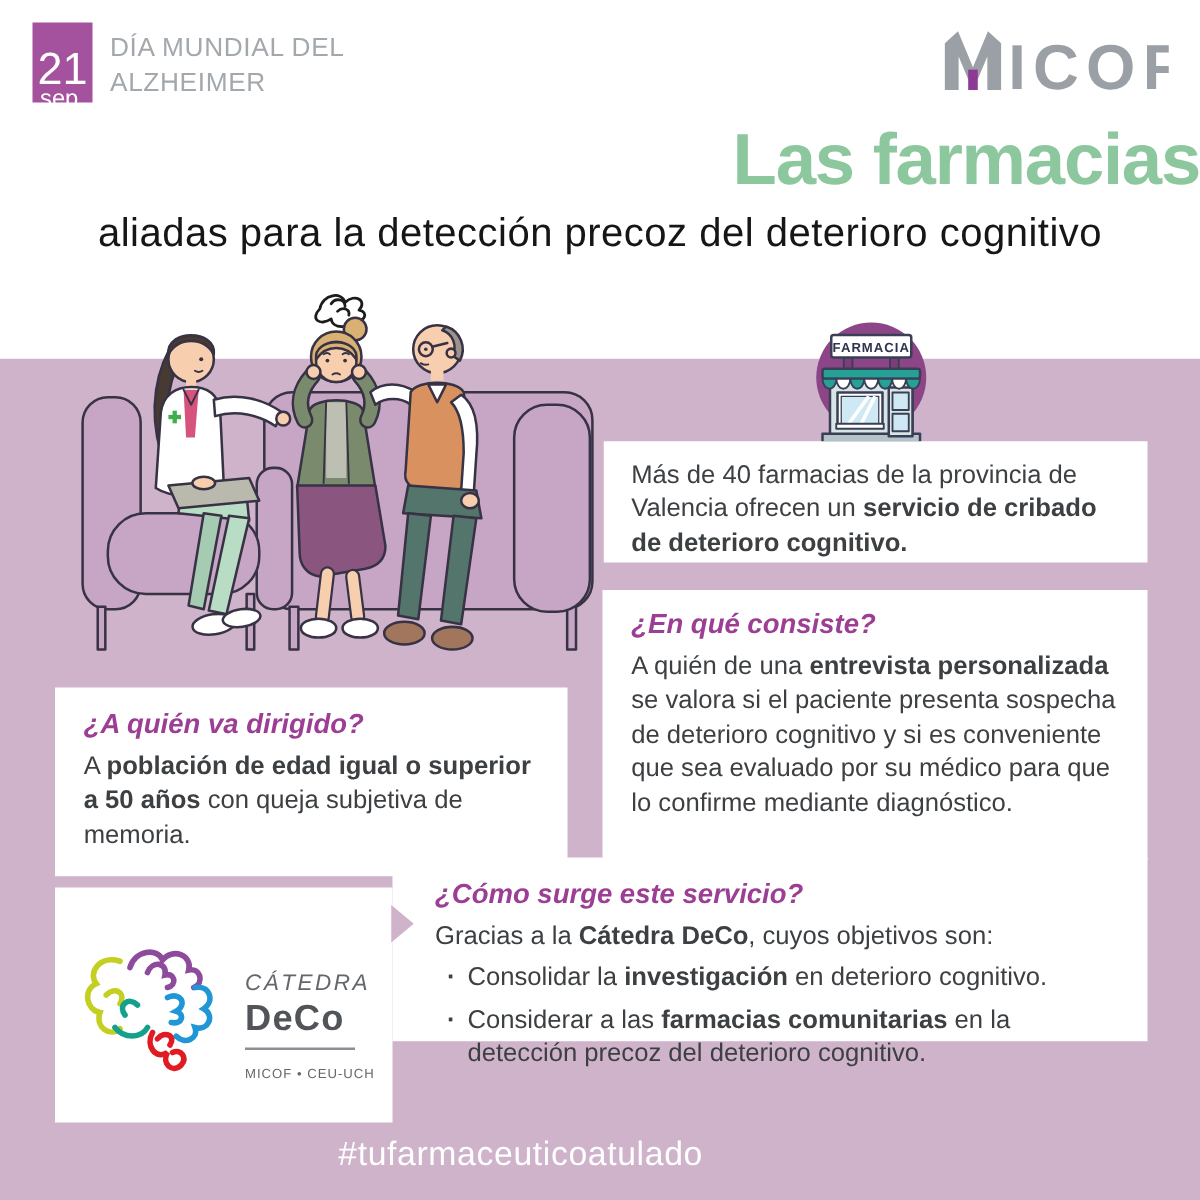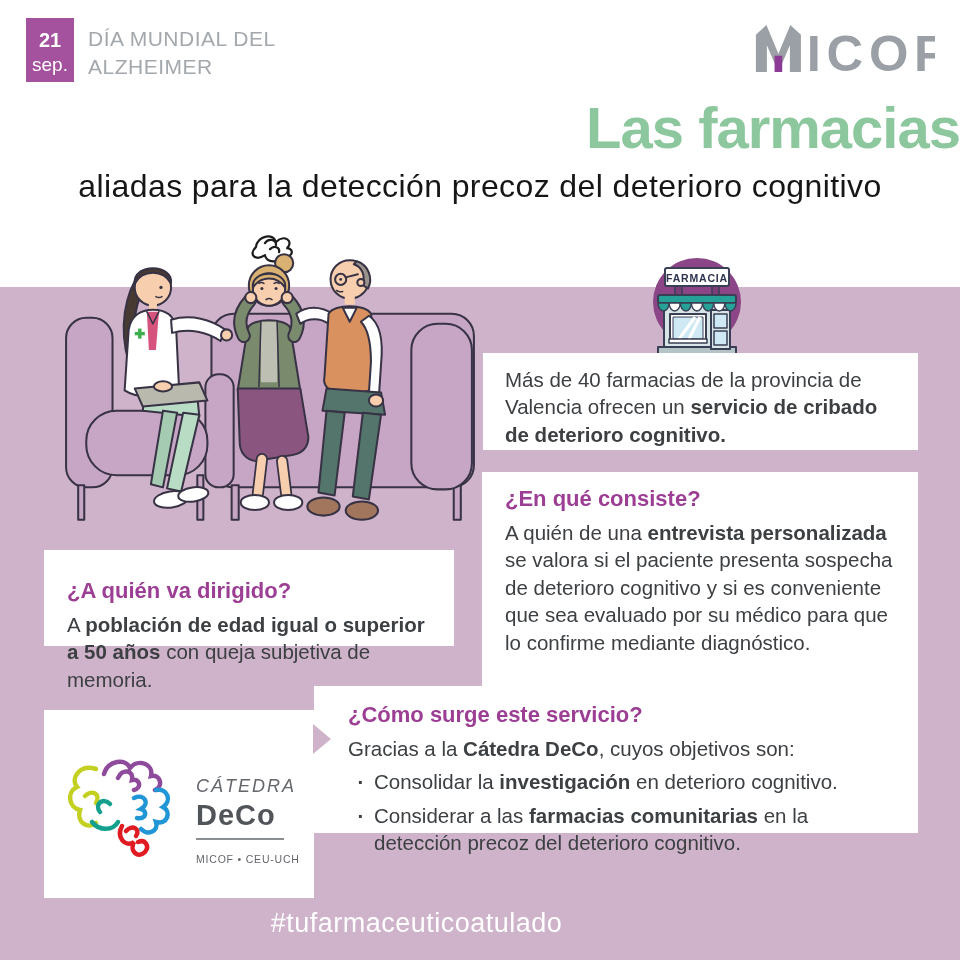--- a/index.html
+++ b/index.html
@@ -3,43 +3,43 @@
 <meta charset="utf-8">
 <style>
   html,body{margin:0;padding:0;}
   body{width:960px;height:960px;position:relative;overflow:hidden;
        font-family:"Liberation Sans",sans-serif;background:#ffffff;}
   .abs{position:absolute;}
 
   
   .date-badge{left:26px;top:18px;width:48px;height:64px;background:#a4519e;
               color:#fff;text-align:center;}
-  .date-badge .day{font-size:20px;font-weight:bold;line-height:30px;margin-top:7px;}
+  .date-badge .day{font-size:36px;font-weight:normal;line-height:30px;margin-top:22px;}
   .date-badge .month{font-size:19px;line-height:20px;}
   .event-title{left:88px;top:25px;font-size:21px;line-height:28px;color:#a3a8ad;
                letter-spacing:.5px;font-weight:500;}
   .micof{left:753px;top:24px;}
 
   
   .main-title{left:0;top:94px;width:960px;text-align:right;font-size:58px;
               font-weight:800;color:#8cc79e;letter-spacing:-1px;}
   .subtitle{left:0;top:168px;width:960px;text-align:center;font-size:32px;
             color:#161616;letter-spacing:.4px;}
 
   
   .band{left:0;top:287px;width:960px;height:673px;background:#cfb3ca;}
 
   
   .card{position:absolute;background:#ffffff;color:#3d4043;}
-  .card h2{margin:0 0 7px 0;font-size:22px;color:#9c3e94;}
+  .card h2{margin:0 0 7px 0;font-size:22px;color:#9c3e94;font-style:italic;}
   .body{font-size:20.5px;line-height:1.34;}
   b{font-weight:bold;}
   .card-intro{left:483px;top:353px;width:435px;height:97px;padding:13px 20px 0 22px;box-sizing:border-box;}
   .card-consiste{left:482px;top:472px;width:436px;height:216px;padding:14px 20px 0 23px;box-sizing:border-box;}
-  .card-dirigido{left:44px;top:550px;width:410px;height:96px;padding:28px 18px 0 23px;box-sizing:border-box;}
+  .card-dirigido{left:44px;top:550px;width:410px;height:151px;padding:16px 18px 0 23px;box-sizing:border-box;}
   .card-logo{left:44px;top:710px;width:270px;height:188px;}
   .card-surge{left:314px;top:686px;width:604px;height:147px;padding:16px 20px 0 34px;box-sizing:border-box;}
 
   .pointer{left:313px;top:724px;width:0;height:0;
            border-top:15px solid transparent;border-bottom:15px solid transparent;
            border-left:18px solid #cfb3ca;}
 
   .bullet{display:flex;margin-top:6px;}
   .bullet .dot{width:26px;text-align:center;flex:0 0 26px;font-weight:bold;}
   .bullet-text{max-width:485px;}

